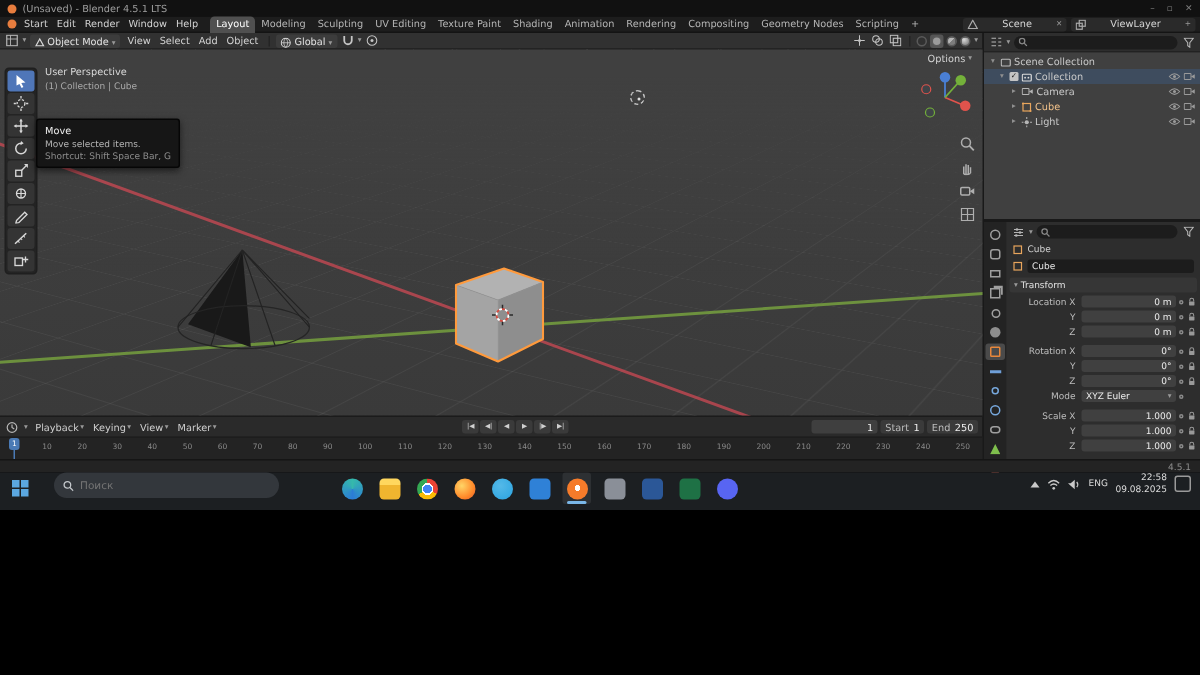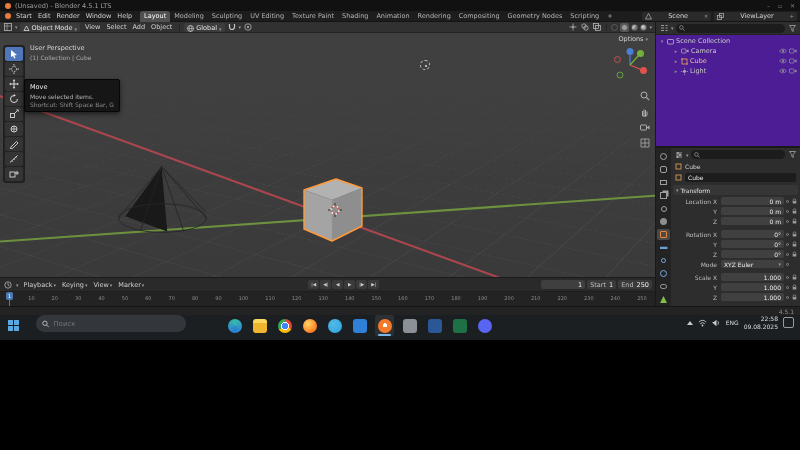--- a/index.html
+++ b/index.html
@@ -58,21 +58,21 @@
 .tooltip{position:absolute;left:24px;top:46px;background:#161616;border:1px solid #060606;border-radius:2px;padding:3px 5px;z-index:9;box-shadow:0 2px 5px rgba(0,0,0,.55);max-width:120px}
 .tooltip-title{font-size:6.5px;color:#f0f0f0}
 .tooltip-desc{font-size:6px;color:#b5b5b5;margin-top:2px}
 .tooltip-short{font-size:6px;color:#8c8c8c;margin-top:1px}
 
 
 .right-col{width:145px;display:flex;flex-direction:column;border-left:1px solid #191919;background:#2b2b2b;flex:0 0 auto}
 .outliner{height:124px;display:flex;flex-direction:column;flex:0 0 auto}
 .outliner-header{height:13px;background:#2e2e2e;display:flex;align-items:center;gap:2px;padding:0 3px;border-bottom:1px solid #222;flex:0 0 auto}
 .search-pill{flex:1;height:9px;background:#1c1c1c;border-radius:5px;display:flex;align-items:center;gap:2px;padding:0 3px;color:#777;min-width:0}
-.outliner-body{flex:1;background:#4c1d95;padding-top:1px;font-size:6.5px;overflow:hidden}
+.outliner-body{flex:1;background:#404040;padding-top:1px;font-size:6.5px;overflow:hidden}
 .o-row{height:10px;display:flex;align-items:center;gap:2px;padding:0 3px;color:#c8c8c8;white-space:nowrap}
 .o-row .spacer{flex:1}
 .o-row.selected{background:#3e4c5e}
 .o-arrow{width:6px;text-align:center;color:#8f8f8f;font-size:5px}
 .ind1{padding-left:9px}.ind2{padding-left:17px}
 .cube-label{color:#f0c089}
 .o-check{width:6px;height:6px;background:#c4c4c4;border-radius:1px;color:#222;font-size:5px;display:flex;align-items:center;justify-content:center;line-height:1}
 .splitter{height:2px;background:#191919;flex:0 0 auto}
 
 
@@ -516,20 +516,39 @@
             </span>
         </div>
         <div class="outliner-body">
           <div class="o-row">
             <span class="o-arrow">▾</span>
             <svg width="7" height="7" viewBox="0 0 7 7">
                 <rect x="0.5" y="1.5" width="6" height="4.5" rx="0.6" fill="none" stroke="#bbb" stroke-width="0.8"></rect>
               </svg>
             <span>Scene Collection</span>
           </div>
+          <div class="o-row ind1 selected">
+            <span class="o-arrow">▾</span>
+            <span class="o-check">✓</span>
+            <svg width="7" height="7" viewBox="0 0 7 7">
+                <rect x="0.5" y="1.5" width="6" height="4.5" rx="0.6" fill="none" stroke="#ddd" stroke-width="0.8"></rect>
+                <circle cx="2.4" cy="3.8" r="0.6" fill="#ddd"></circle>
+                <circle cx="4.6" cy="3.8" r="0.6" fill="#ddd"></circle>
+              </svg>
+            <span>Collection</span>
+            <span class="spacer"></span>
+            <svg width="8" height="6" viewBox="0 0 8 6">
+                <path d="M0.5 3 Q4 -0.8 7.5 3 Q4 6.8 0.5 3 Z" fill="none" stroke="#9a9a9a" stroke-width="0.7"></path>
+                <circle cx="4" cy="3" r="1" fill="#9a9a9a"></circle>
+              </svg>
+            <svg width="8" height="6" viewBox="0 0 8 6">
+                <rect x="0.5" y="1" width="4.5" height="4" rx="0.5" fill="none" stroke="#9a9a9a" stroke-width="0.7"></rect>
+                <path d="M5 3 L7.5 1.5 V4.5 Z" fill="#9a9a9a"></path>
+              </svg>
+          </div>
           <div class="o-row ind2">
             <span class="o-arrow">▸</span>
             <svg width="8" height="6" viewBox="0 0 8 6">
                 <rect x="0.5" y="1" width="4.5" height="4" rx="0.5" fill="none" stroke="#b5b5b5" stroke-width="0.7"></rect>
                 <path d="M5 3 L7.5 1.5 V4.5 Z" fill="#b5b5b5"></path>
               </svg>
             <span>Camera</span>
             <span class="spacer"></span>
             <svg width="8" height="6" viewBox="0 0 8 6">
                 <path d="M0.5 3 Q4 -0.8 7.5 3 Q4 6.8 0.5 3 Z" fill="none" stroke="#9a9a9a" stroke-width="0.7"></path>

